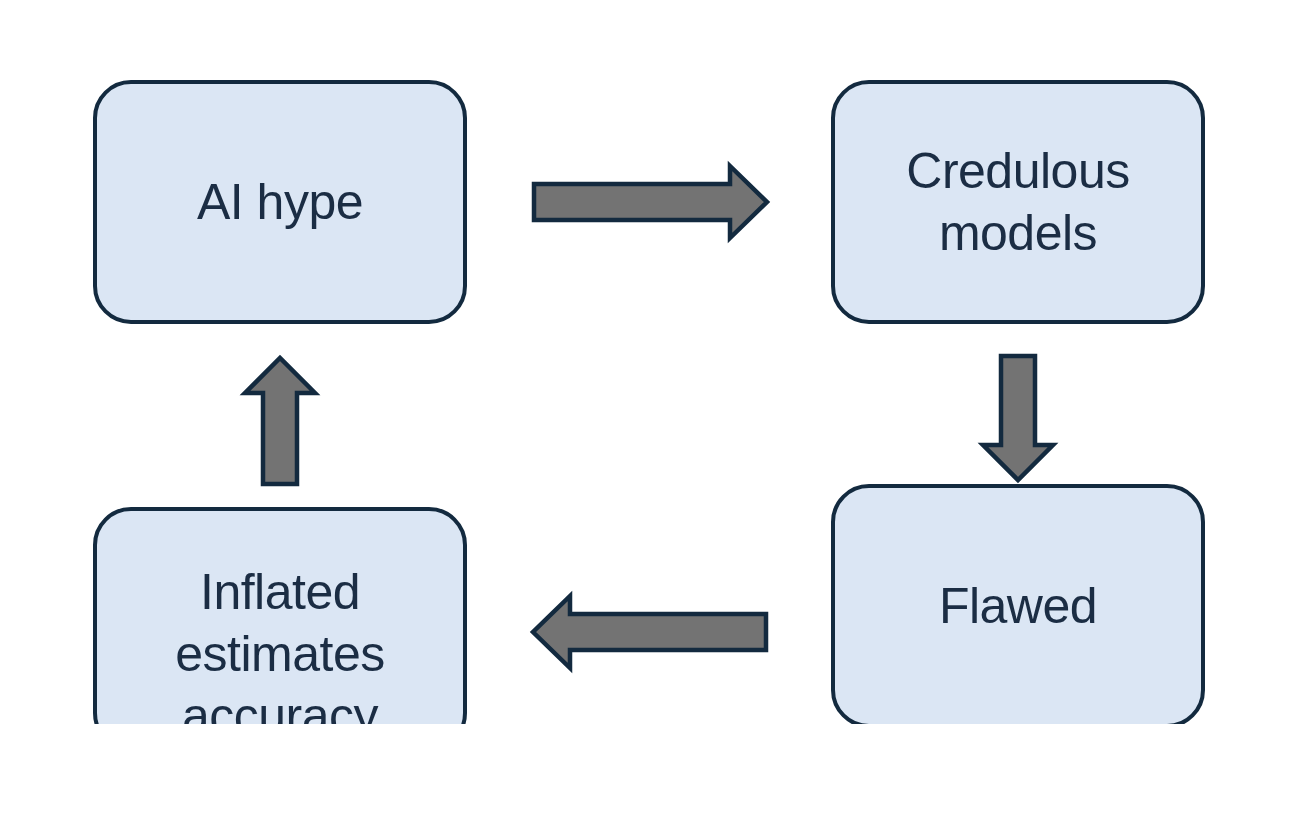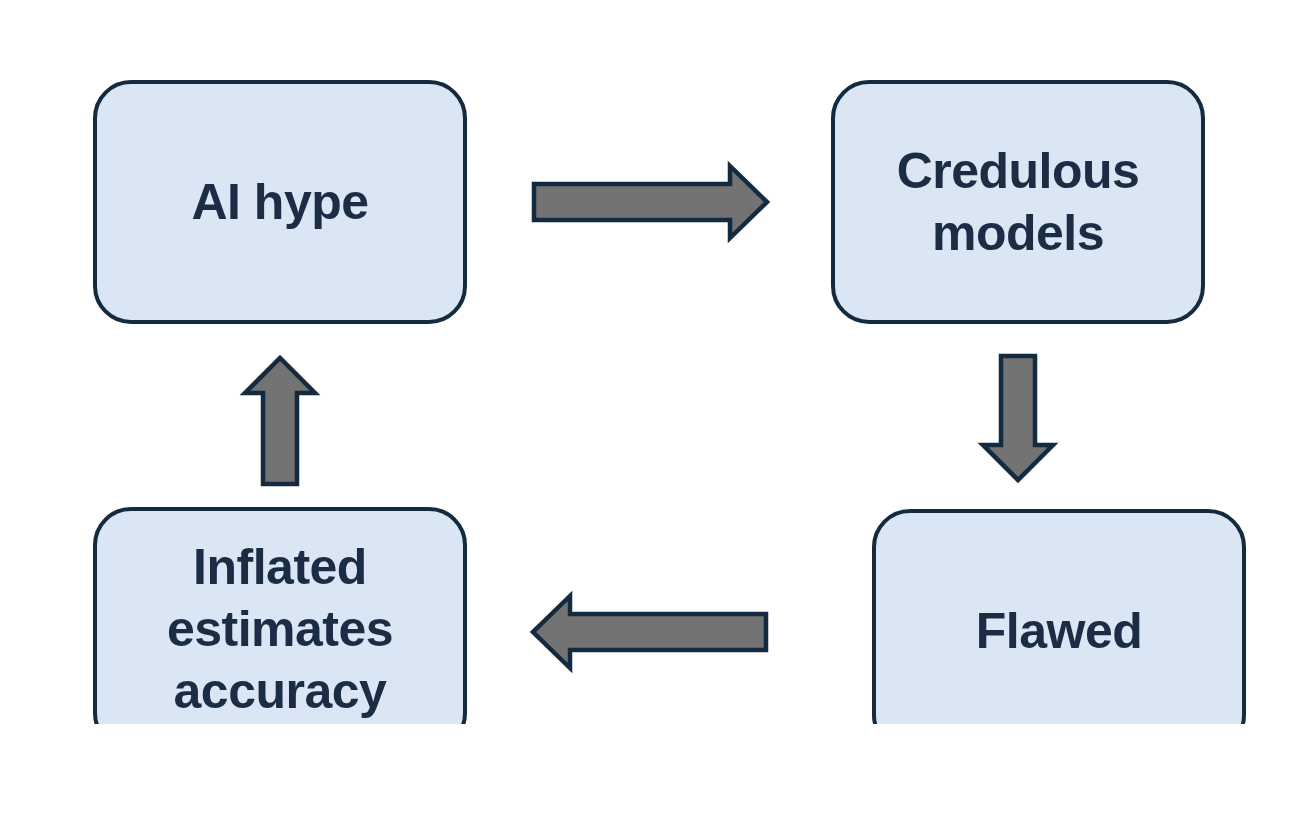--- a/index.html
+++ b/index.html
@@ -12,21 +12,20 @@
   }
   * { margin: 0; padding: 0; box-sizing: border-box; }
   html, body { background: var(--background); }
   .canvas {
     position: relative;
     width: 1296px;
     height: 724px;
     background: var(--background);
     overflow: hidden;
     font-family: "Liberation Sans", "DejaVu Sans", sans-serif;
-    font-weight: bold;
   }
   .node {
     position: absolute;
     width: 374px;
     height: 244px;
     background: var(--node-fill);
     border: 4px solid var(--node-border);
     border-radius: 38px;
     display: flex;
     align-items: center;
@@ -35,22 +34,22 @@
   .node-label {
     color: var(--node-text);
     font-size: 50px;
     line-height: 62px;
     letter-spacing: -0.5px;
     text-align: center;
     white-space: nowrap;
   }
   .node-tl { left: 93px;  top: 80px;  }
   .node-tr { left: 831px; top: 80px;  }
-  .node-br { left: 831px; top: 509px; margin-left: 41px; }
-  .node-bl { left: 93px;  top: 507px; }
+  .node-br { left: 831px; top: 484px; }
+  .node-bl { left: 93px;  top: 507px; align-items: flex-end; }
   .arrow { position: absolute; overflow: visible; }
   .arrow polygon {
     fill: var(--arrow-fill);
     stroke: var(--arrow-outline);
     stroke-width: 4.5;
     stroke-linejoin: miter;
   }
   .arrow-right { left: 531px; top: 162px; }
   .arrow-down  { left: 978px; top: 353px; }
   .arrow-left  { left: 529px; top: 592px; }

